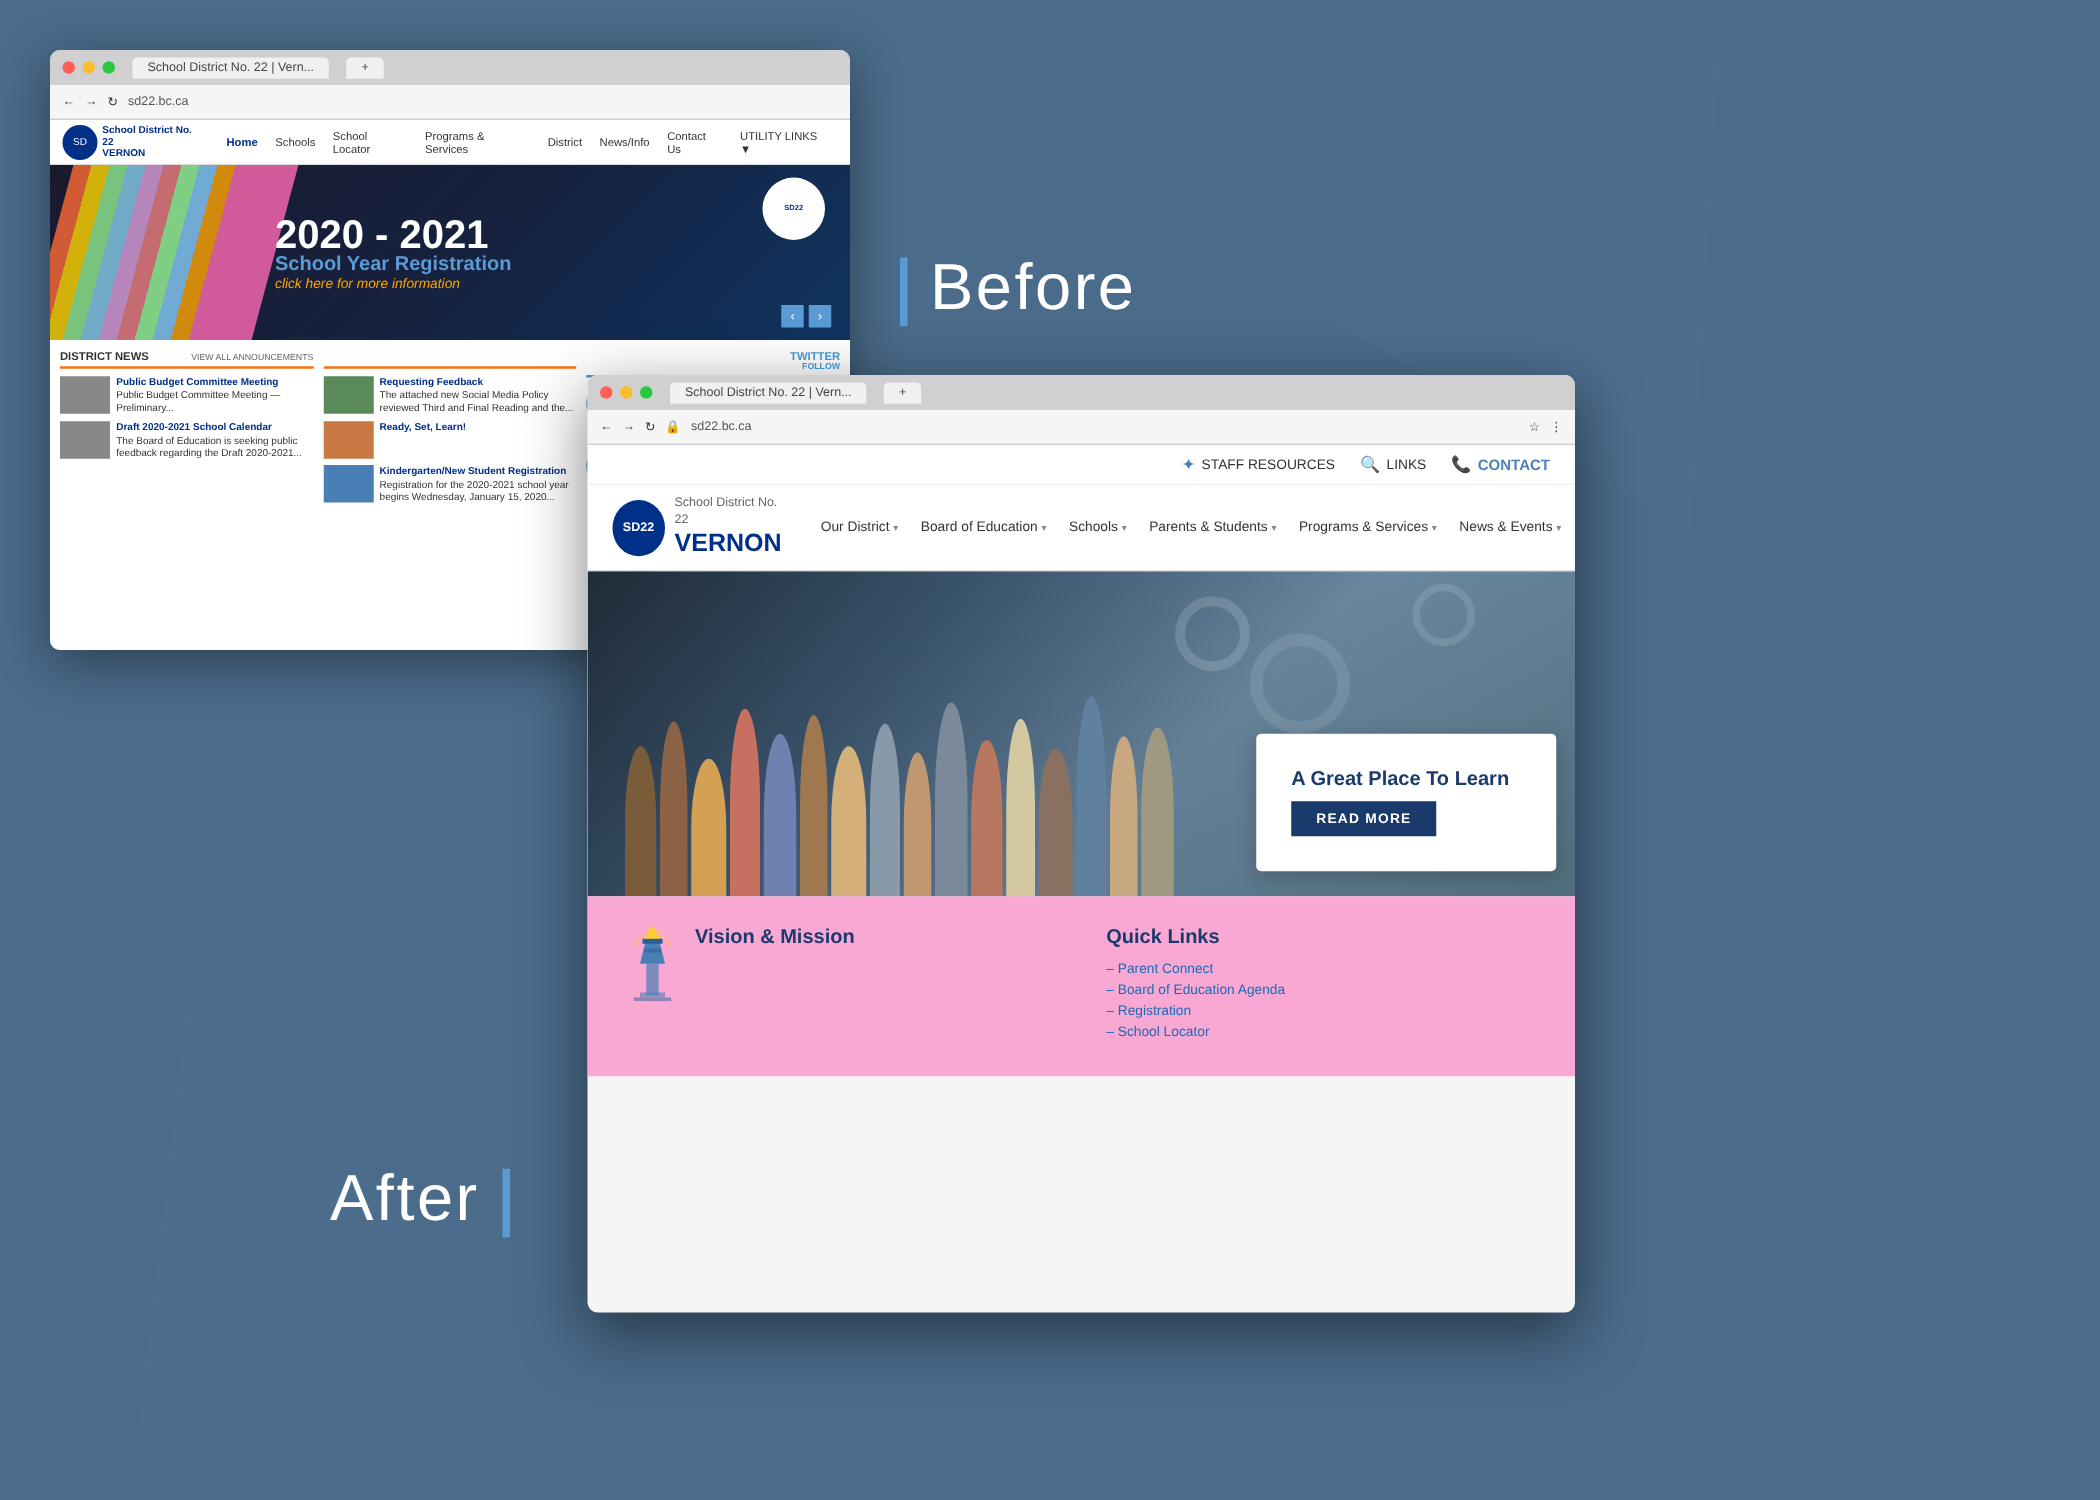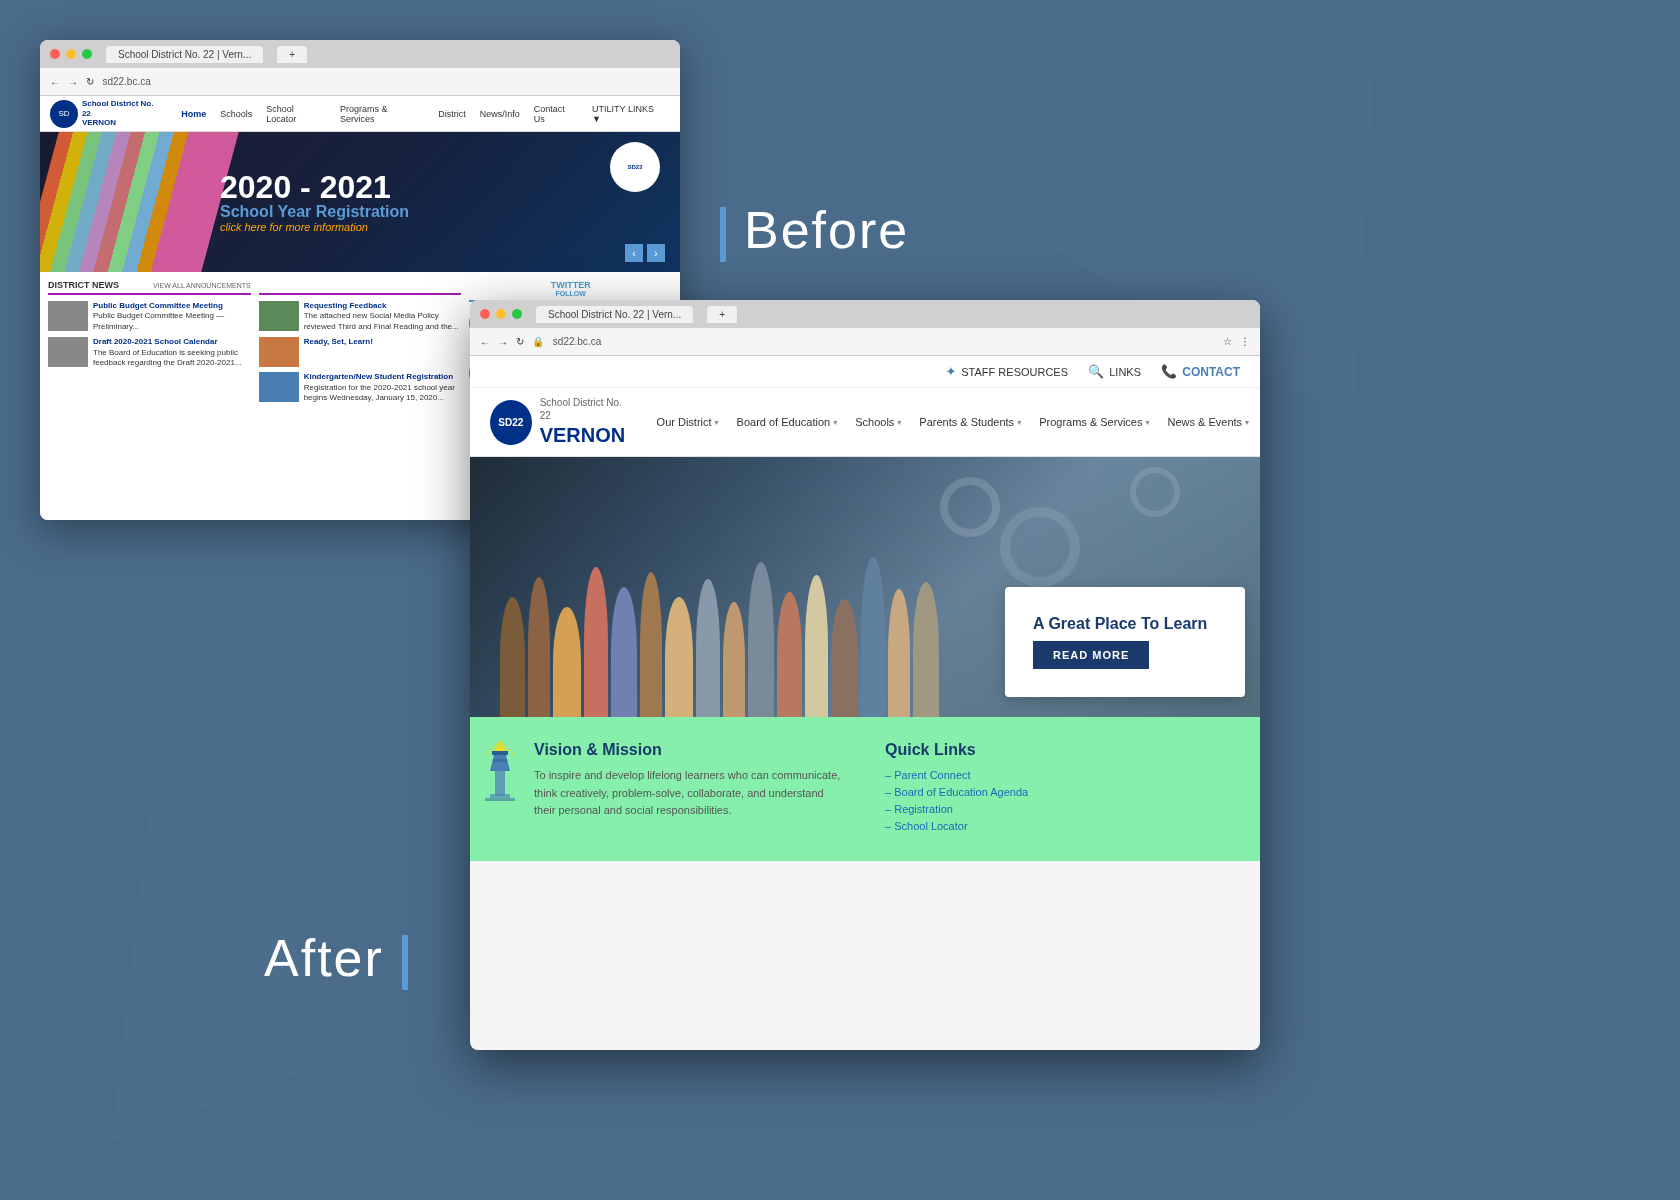--- a/index.html
+++ b/index.html
@@ -220,26 +220,26 @@
       gap: 8px;
       height: 200px;
     }
     .news-col {
       flex: 1;
     }
     .news-header {
       font-size: 9px;
       font-weight: bold;
       color: #333;
-      border-bottom: 2px solid #a21caf;
+      border-bottom: 2px solid #f97316;
       padding-bottom: 3px;
       margin-bottom: 6px;
       display: flex;
       justify-content: space-between;
-      align-items: center;
+      align-items: flex-end;
     }
     .news-item {
       display: flex;
       gap: 5px;
       margin-bottom: 5px;
       align-items: flex-start;
     }
     .news-thumb {
       width: 40px; height: 30px;
       background: #ccc;
@@ -380,22 +380,22 @@
       border: none;
       padding: 8px 20px;
       font-size: 11px;
       font-weight: bold;
       cursor: pointer;
       letter-spacing: 1px;
     }
 
     
     .after-bottom {
-      background: #86efac;
-      padding: 24px 10px;
+      background: #f9a8d4;
+      padding: 24px 32px;
       display: flex;
       gap: 40px;
     }
 
     .vision-section {
       flex: 1;
       display: flex;
       gap: 14px;
     }
     .lighthouse-icon {
@@ -671,21 +671,20 @@
         <rect x="12" y="10" width="16" height="4" fill="#2a5f95"></rect>
         <rect x="13" y="18" width="14" height="3" fill="#2a5f95" opacity="0.5"></rect>
         <polygon points="20,0 14,10 26,10" fill="#ffd700" opacity="0.8"></polygon>
         <line x1="20" y1="0" x2="5" y2="15" stroke="#ffd700" stroke-width="1.5" opacity="0.5"></line>
         <line x1="20" y1="0" x2="35" y2="15" stroke="#ffd700" stroke-width="1.5" opacity="0.5"></line>
         <rect x="10" y="53" width="20" height="4" fill="#4a7fb5" opacity="0.6"></rect>
         <rect x="5" y="57" width="30" height="3" fill="#2a5f95" opacity="0.5"></rect>
       </svg>
       <div class="vision-content">
         <div class="vision-title">Vision &amp; Mission</div>
-        <div class="vision-text">To inspire and develop lifelong learners who can communicate, think creatively, problem-solve, collaborate, and understand their personal and social responsibilities.</div>
       </div>
     </div>
 
     <div class="quicklinks-section">
       <div class="quicklinks-title">Quick Links</div>
       <div class="quicklink-item">Parent Connect</div>
       <div class="quicklink-item">Board of Education Agenda</div>
       <div class="quicklink-item">Registration</div>
       <div class="quicklink-item">School Locator</div>
     </div>

